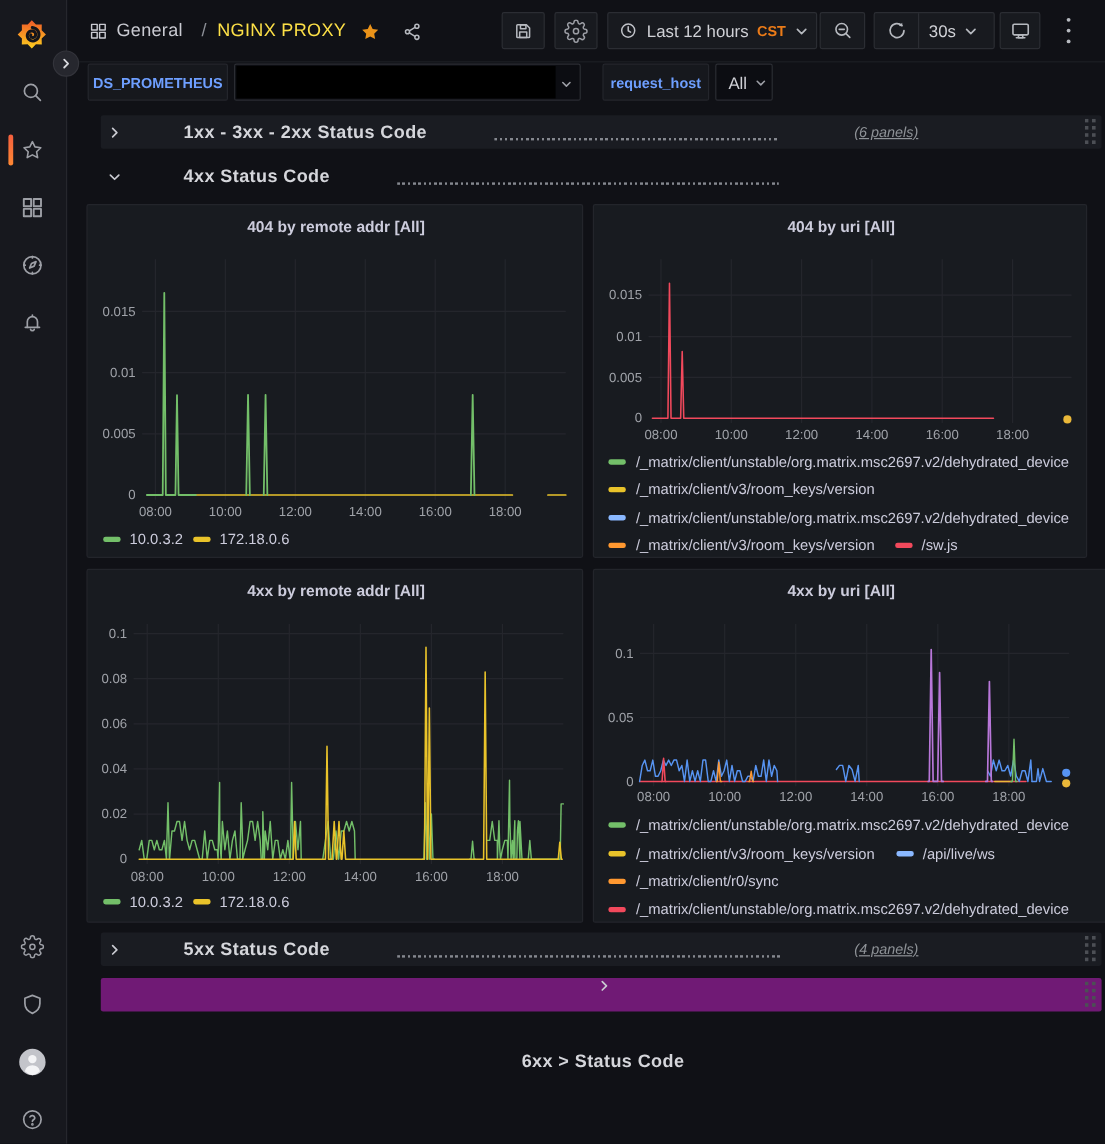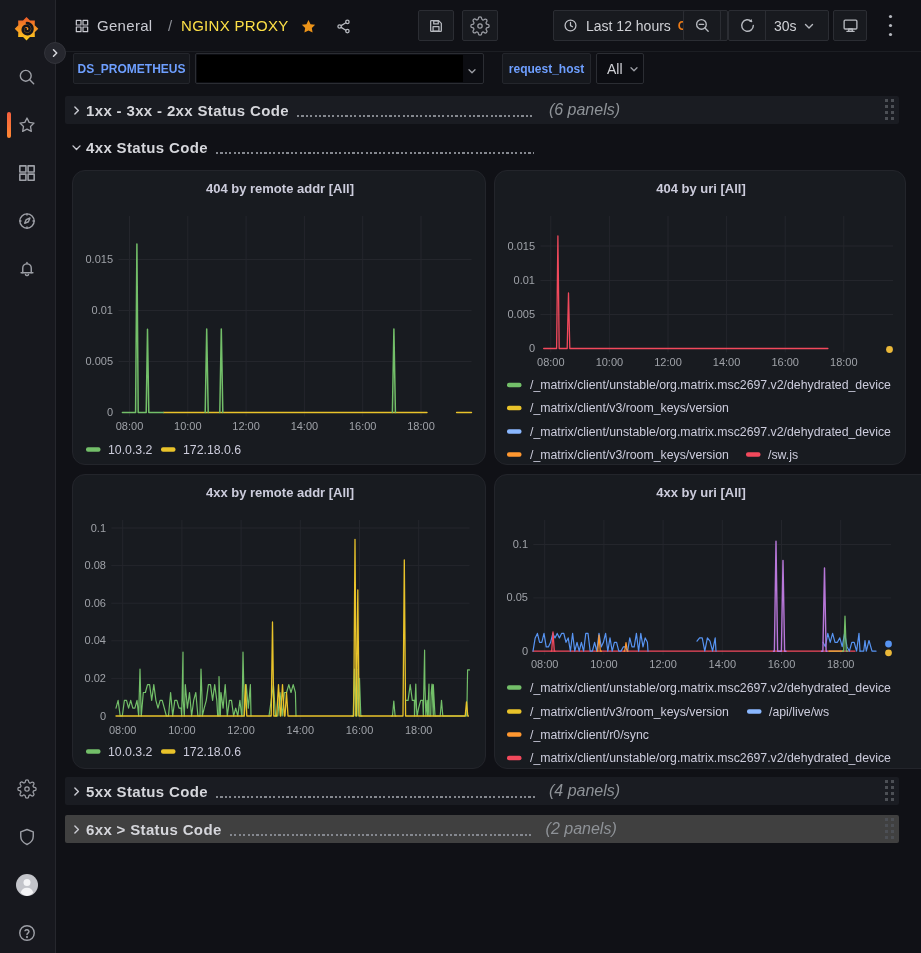--- a/index.html
+++ b/index.html
@@ -10,29 +10,29 @@
 .sicon { position:absolute; left:17px; }
 #navbar { position:absolute; left:56px; top:0; width:865px; height:52px;
   border-bottom:1px solid #1c1e23; }
 .btn { position:absolute; top:10px; height:31px; border:1px solid #2b2d33;
   background:#181a1f; border-radius:2px; display:flex; align-items:center;
   justify-content:center; }
 .vlabel { position:absolute; top:53px; height:31px; border:1px solid #24262c;
   background:#16181d; border-radius:2px; display:flex; align-items:center;
   justify-content:center; color:#6e9fff; font-weight:bold; font-size:12px; }
 .panel { position:absolute; background:#181b20; border:1px solid #23252b;
-  border-radius:13px; overflow:hidden;text-decoration:underline; }
-.rowhdr { position:absolute; left:65px; width:834px; height:28px;
-  display:flex; align-items:center; color:#d5d6db; }
+  border-radius:2px; overflow:hidden;text-decoration:underline; }
+.rowhdr { position:absolute; left:84px; width:834px; height:28px;
+  display:flex; align-items:center; color:#d5d6db;gap:48px; }
 .rowhdr .tit { font-size:15px; font-weight:bold; margin-left:3px; white-space:nowrap; letter-spacing:0.35px; }
 .rowhdr .chev { width:14px; margin-left:4px; display:flex; justify-content:center; }
 .dots { height:2.5px; margin-left:8px;
   background:repeating-linear-gradient(90deg,#85888f 0 2.1px,transparent 2.1px 4.4px);
   align-self:flex-end; margin-bottom:7px; }
-.pcount { font-style:italic; font-size:16px; color:#8e9297; margin-left:14px; white-space:nowrap; }
+.pcount { font-style:italic; font-size:12px; color:#8e9297; margin-left:14px; white-space:nowrap;text-decoration:underline; }
 .drag { position:absolute; right:4px; top:3px; }
 </style></head>
 <body>
 
 <div id="sidebar">
   <div class="abs" style="left:14px; top:16px;"><svg width="25" height="25" viewBox="0 0 24 24" xmlns="http://www.w3.org/2000/svg">
 <defs>
           <linearGradient id="glg" x1="0" y1="1" x2="0" y2="0">
 <stop offset="0" stop-color="#fccf1f"></stop>
             <stop offset="1" stop-color="#f05a28"></stop>
@@ -121,21 +121,21 @@
       <rect x="8.6" y="4.3" width="6.8" height="4.6"></rect>
       <rect x="7.6" y="13" width="8.8" height="6.8"></rect>
     </svg>
   </div>
 <div class="btn" style="left:462px; width:36px;">
     <svg width="20" height="20" viewBox="0 0 24 24" fill="none" stroke="#9d9fa6" stroke-width="1.5" stroke-linecap="round" stroke-linejoin="round" xmlns="http://www.w3.org/2000/svg">
       <circle cx="12" cy="12" r="2.6"></circle>
       <path d="M19.4 15a1.7 1.7 0 0 0 .34 1.87l.06.06a2 2 0 1 1-2.83 2.83l-.06-.06a1.7 1.7 0 0 0-1.87-.34 1.7 1.7 0 0 0-1 1.55V21a2 2 0 1 1-4 0v-.09a1.7 1.7 0 0 0-1.1-1.55 1.7 1.7 0 0 0-1.88.34l-.06.06a2 2 0 1 1-2.83-2.83l.06-.06a1.7 1.7 0 0 0 .34-1.87 1.7 1.7 0 0 0-1.55-1H3a2 2 0 1 1 0-4h.09a1.7 1.7 0 0 0 1.55-1.1 1.7 1.7 0 0 0-.34-1.88l-.06-.06a2 2 0 1 1 2.83-2.83l.06.06a1.7 1.7 0 0 0 1.87.34h.01a1.7 1.7 0 0 0 1-1.55V3a2 2 0 1 1 4 0v.09a1.7 1.7 0 0 0 1 1.55 1.7 1.7 0 0 0 1.88-.34l.06-.06a2 2 0 1 1 2.83 2.83l-.06.06a1.7 1.7 0 0 0-.34 1.87v.01a1.7 1.7 0 0 0 1.55 1H21a2 2 0 1 1 0 4h-.09a1.7 1.7 0 0 0-1.55 1z"></path>
     </svg>
   </div>
-<div class="btn" style="left:506px; width:175px; justify-content:flex-start; padding-left:9px;margin-left:47px;">
+<div class="btn" style="left:506px; width:175px; justify-content:flex-start; padding-left:9px;">
   <svg width="15" height="15" viewBox="0 0 24 24" fill="none" stroke="#c0c2c8" stroke-width="2" stroke-linecap="round" stroke-linejoin="round" xmlns="http://www.w3.org/2000/svg">
       <circle cx="12" cy="12" r="8.7"></circle>
       <path d="M12 7v5.2l3.2 1.8"></path>
     </svg>
   <span style="color:#d0d1d6; font-size:14px; margin-left:8px;">Last 12 hours</span>
   <span style="color:#eb7b18; font-size:12px; font-weight:bold; margin-left:7px;">CST</span>
   <span style="margin-left:6px; display:flex;">
       <svg width="14" height="14" viewBox="0 0 24 24" fill="none" stroke="#b6b9bf" stroke-width="2.4" stroke-linecap="round" stroke-linejoin="round" xmlns="http://www.w3.org/2000/svg">
         <path d="M6 9.5l6 6 6-6"></path>
       </svg>
@@ -392,21 +392,21 @@
           <rect x="6" y="0" width="3" height="3"></rect>
 <rect x="0" y="6" width="3" height="3"></rect>
           <rect x="6" y="6" width="3" height="3"></rect>
 <rect x="0" y="12" width="3" height="3"></rect>
           <rect x="6" y="12" width="3" height="3"></rect>
 <rect x="0" y="18" width="3" height="3"></rect>
           <rect x="6" y="18" width="3" height="3"></rect>
 </g>
       </svg></div>
 </div>
-<div class="rowhdr" style="top:815px; background:#404040; border-radius:2px;">
+<div class="rowhdr" style="top:815px; background:#701a75; border-radius:2px;flex-direction:column;">
   <span class="chev">
       <svg width="13" height="13" viewBox="0 0 24 24" fill="none" stroke="#c9cad1" stroke-width="2.6" stroke-linecap="round" stroke-linejoin="round" xmlns="http://www.w3.org/2000/svg">
         <path d="M9 5.5l6.5 6.5L9 18.5"></path>
       </svg>
     </span>
     <span class="tit">6xx &gt; Status Code</span>
   <div class="dots" style="width:302px;"></div>
     <span class="pcount">(2 panels)</span>
   <div class="drag"><svg width="10" height="22" viewBox="0 0 10 22" xmlns="http://www.w3.org/2000/svg">
 <g fill="#4c4f55">

